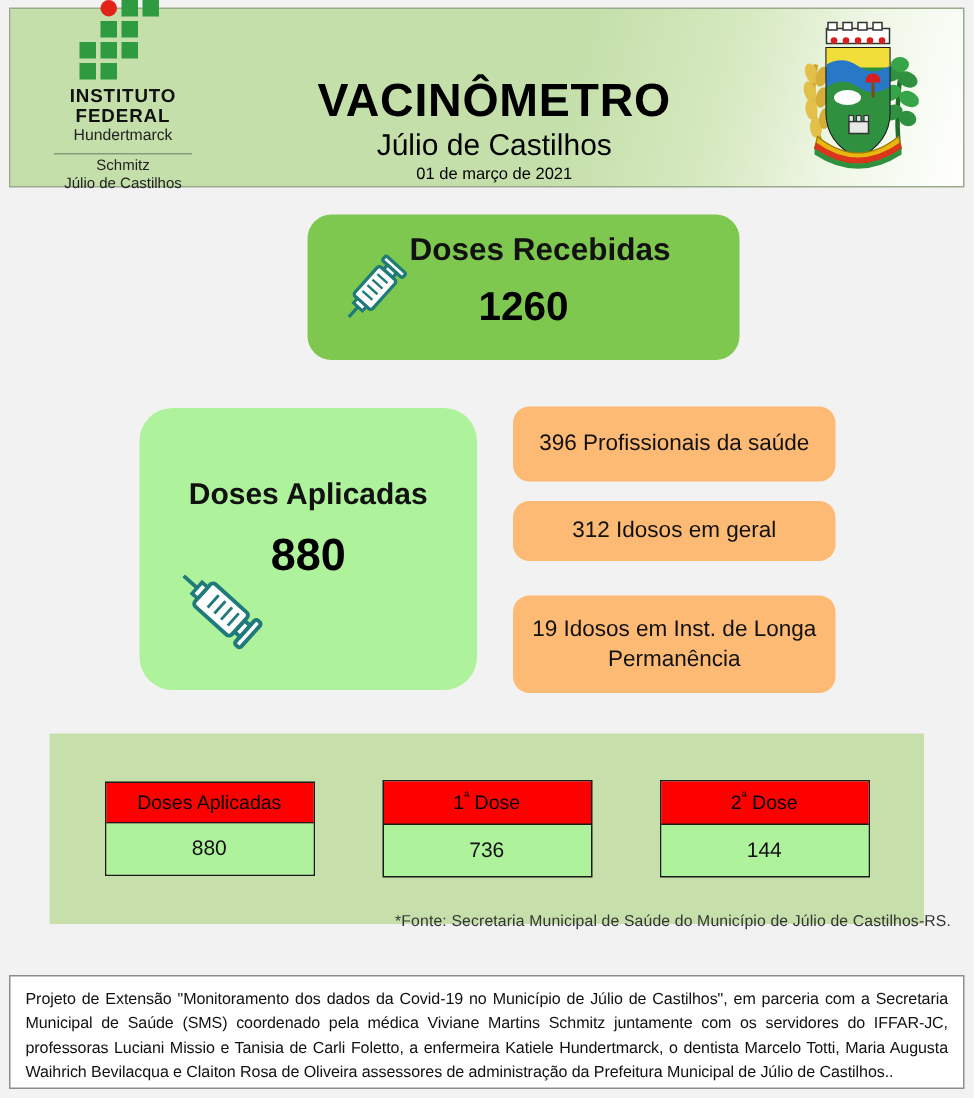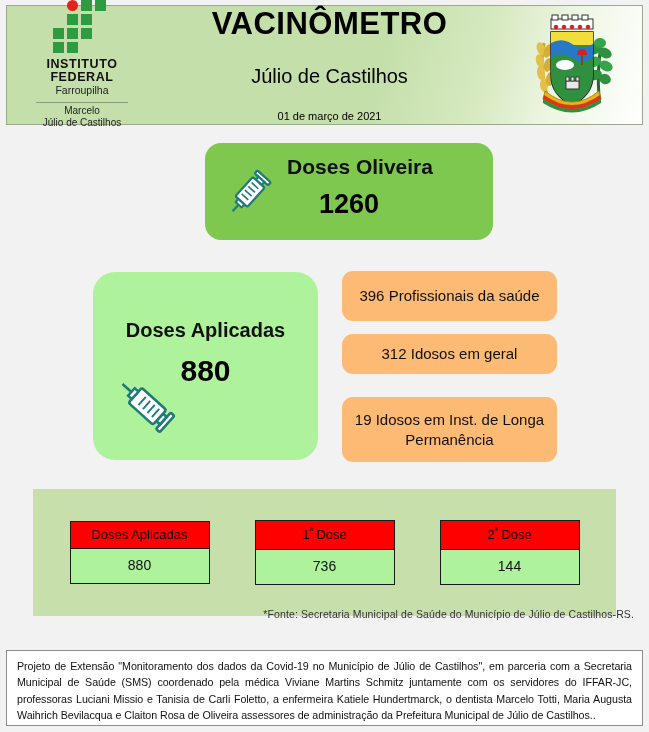--- a/index.html
+++ b/index.html
@@ -36,21 +36,21 @@
     width: 150px;
     display: flex;
     align-items: center;
     justify-content: center;
   }
   .header-center {
     flex: 1;
     display: flex;
     flex-direction: column;
     align-items: center;
-    justify-content: space-between;
+    justify-content: flex-end;
     padding-top: 2px;
   }
   .header-right {
     width: 140px;
     display: flex;
     align-items: center;
     justify-content: center;
   }
   .title-main {
     font-size: 31px;
@@ -311,24 +311,24 @@
           <span style="left:2px;  top:28px;"></span>
           <span style="left:16px; top:28px;"></span>
           <span style="left:30px; top:28px;"></span>
           <span style="left:2px;  top:42px;"></span>
           <span style="left:16px; top:42px;"></span>
         </div>
         <div class="if-name">
           <div>INSTITUTO</div>
           <div>FEDERAL</div>
         </div>
-        <div class="if-sub">Farroupilha</div>
+        <div class="if-sub">Hundertmarck</div>
         <div class="if-rule"></div>
         <div class="if-campus">
-          <div>Marcelo</div>
+          <div>Schmitz</div>
           <div>Júlio de Castilhos</div>
         </div>
       </div>
     </div>
 
     <div class="header-center">
       <div class="title-main">VACINÔMETRO</div>
       <div class="title-sub">Júlio de Castilhos</div>
       <div class="title-date">01 de março de 2021</div>
     </div>
@@ -403,21 +403,21 @@
           <rect x="21" y="16" width="16" height="26" rx="2" fill="#ffffff" stroke="#1f7a7a" stroke-width="2.2"></rect>
           <line x1="24" y1="21" x2="33" y2="21" stroke="#1f7a7a" stroke-width="1.6"></line>
           <line x1="24" y1="26" x2="33" y2="26" stroke="#1f7a7a" stroke-width="1.6"></line>
           <line x1="24" y1="31" x2="33" y2="31" stroke="#1f7a7a" stroke-width="1.6"></line>
           <line x1="24" y1="36" x2="33" y2="36" stroke="#1f7a7a" stroke-width="1.6"></line>
           <rect x="25" y="42" width="8" height="4" fill="#ffffff" stroke="#1f7a7a" stroke-width="2"></rect>
           <line x1="29" y1="46" x2="29" y2="55" stroke="#1f7a7a" stroke-width="2.2"></line>
         </g>
       </svg>
     </div>
-    <div class="label">Doses Oliveira</div>
+    <div class="label">Doses Recebidas</div>
     <div class="value">1260</div>
   </div>
 
   <div class="card-applied">
     <div class="label">Doses Aplicadas</div>
     <div class="value">880</div>
     <div class="syr">
       <svg class="syringe-ico" width="72" height="72" viewBox="0 0 72 72">
         <g transform="rotate(132 36 36)">
           <rect x="25" y="9" width="22" height="5" rx="1.8" fill="#ffffff" stroke="#1f7a7a" stroke-width="2.6"></rect>

